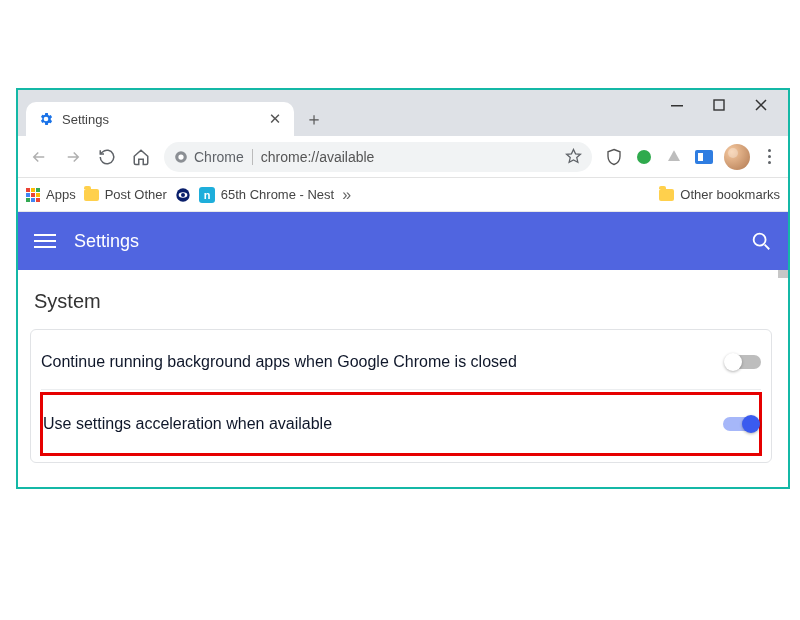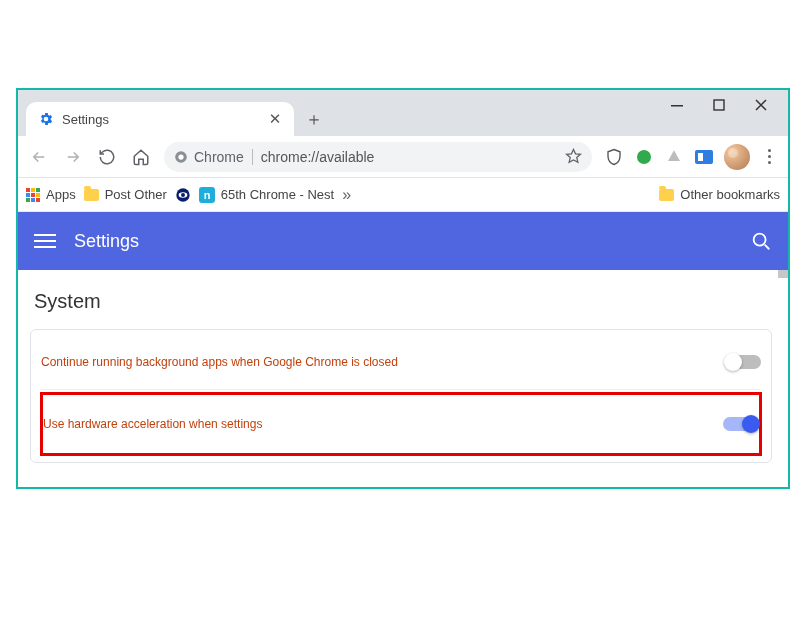--- a/index.html
+++ b/index.html
@@ -147,21 +147,21 @@
   .scrollind{position:absolute;right:0;top:0;width:10px;height:8px;background:#c7c7c7;}
   .sectiontitle{font-size:20px;color:#333;margin:0 0 16px 4px;}
   .card{
     border:1px solid #e1e3e6;border-radius:6px;
     padding:4px 10px;
   }
   .row{
     display:flex;align-items:center;
     height:56px;
     border-bottom:1px solid #eceef0;
-    font-size:12px;color:#c2410c;
+    font-size:16px;color:#0f172a;
   }
   .row:last-child{border-bottom:none;}
   .row.highlight{border:3px solid #e60000;height:64px;margin:2px -1px;}
   .row .right{margin-left:auto;display:flex;align-items:center;}
   
   .toggle{width:36px;height:14px;border-radius:7px;position:relative;}
   .toggle .knob{width:18px;height:18px;border-radius:50%;position:absolute;top:-2px;box-shadow:0 1px 3px rgba(0,0,0,.3);}
   .toggle.off{background:#bdbdbd;}
   .toggle.off .knob{left:-1px;background:#fff;}
   .toggle.on{background:#a6b7f9;}
@@ -342,21 +342,21 @@
       <div class="row">
         <span>Continue running background apps when Google Chrome is closed</span>
         <span class="right">
           <span class="toggle off">
               <span class="knob"></span>
             </span>
         </span>
       </div>
 
       <div class="row highlight">
-        <span>Use hardware acceleration when settings</span>
+        <span>Use settings acceleration when available</span>
         <span class="right">
           <span class="toggle on">
               <span class="knob"></span>
             </span>
         </span>
       </div>
 
 
     </div>
   </div>

